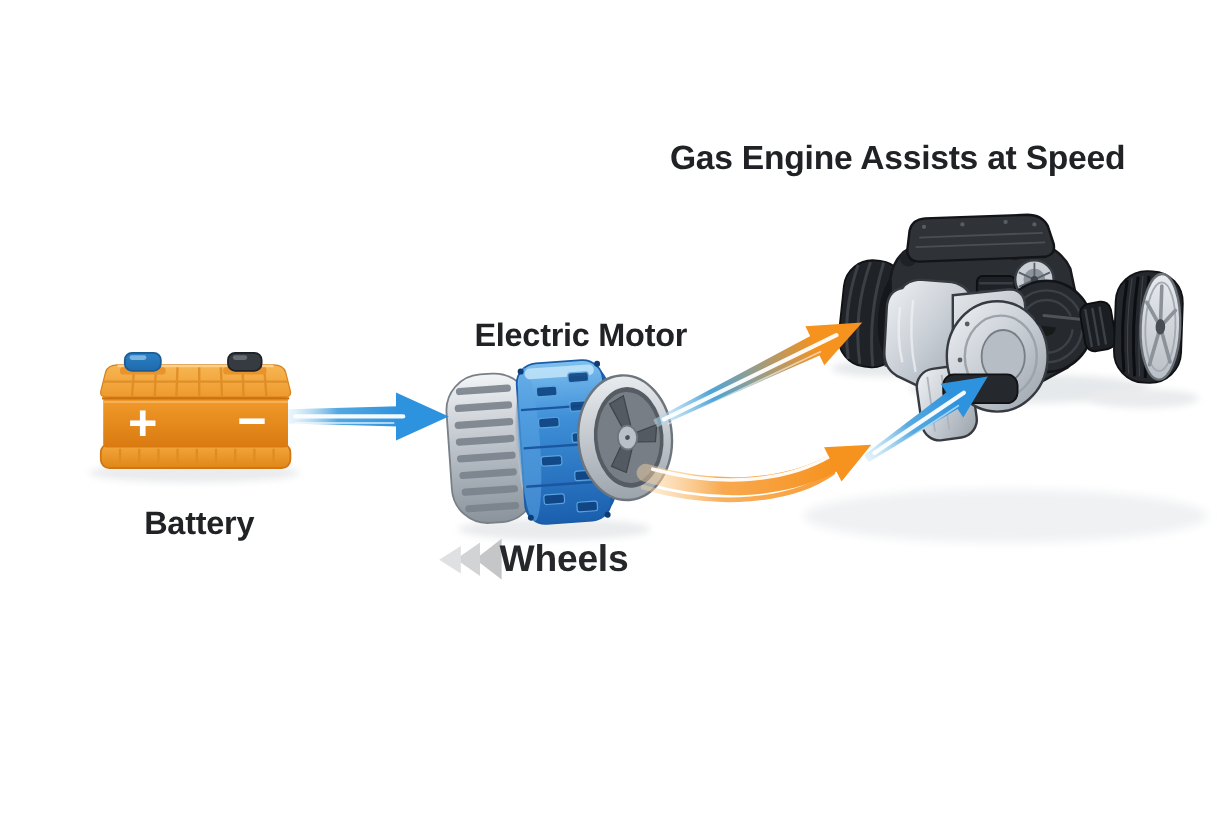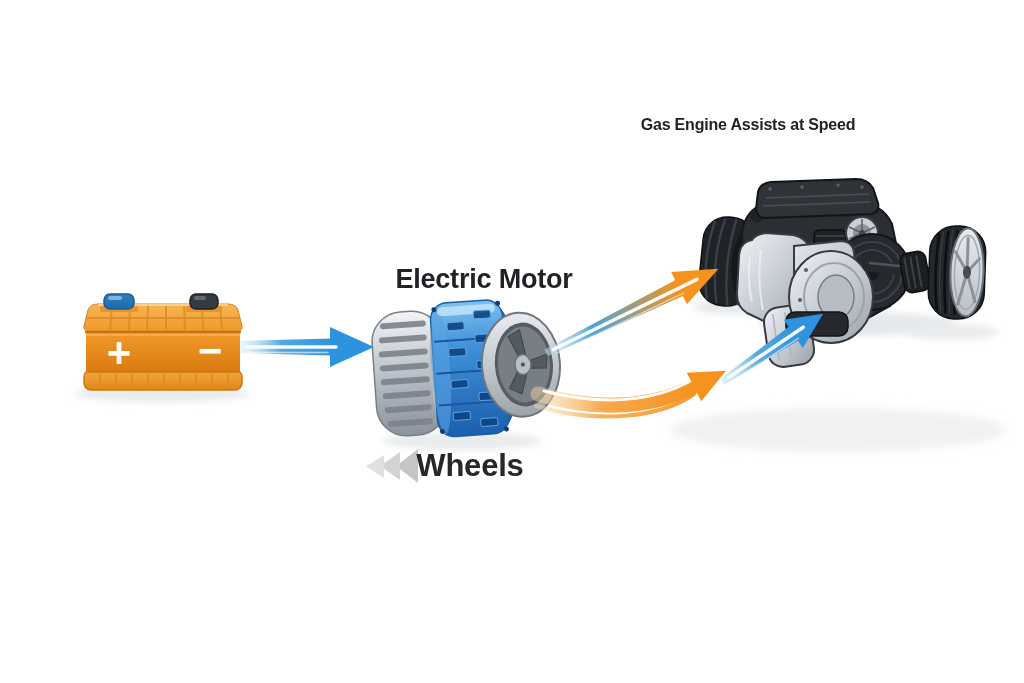--- a/index.html
+++ b/index.html
@@ -6,21 +6,21 @@
   .canvas {
     position:relative; width:1024px; height:683px; background:#ffffff;
     overflow:hidden; font-family:"Liberation Sans", sans-serif;
   }
   .diagram-svg { position:absolute; left:0; top:0; }
   .lbl {
     position:absolute; transform:translateX(-50%);
     font-weight:700; color:#202226; white-space:nowrap;
     letter-spacing:-0.2px;
   }
-  .title-lbl   { left:748px; top:116px; font-size:16px; }
+  .title-lbl   { left:748px; top:116px; font-size:28px; }
   .battery-lbl { left:166px; top:421px; font-size:27px; }
   .motor-lbl   { left:448px; top:264px; font-size:27px;margin-left:36px; }
   .wheels-lbl  { left:470px; top:448px; font-size:31px; color:#26272b; }
   .term {
     position:absolute; transform:translate(-50%,-50%);
     color:#ffffff; font-weight:700; font-size:42px; line-height:1;
   }
   .plus-lbl  { left:119px; top:353px; }
   .minus-lbl { left:210px; top:351px; }
 </style>
@@ -337,18 +337,19 @@
   </g>
 
   <g>
     <polygon points="418,449 418,483 396,466" fill="#C5C6C8"></polygon>
     <polygon points="400,452 400,480 380,466" fill="#D2D3D5"></polygon>
     <polygon points="384,455 384,478 366,466.5" fill="#DFE0E1"></polygon>
   </g>
 </svg>
 
   <div class="lbl title-lbl">Gas Engine Assists at Speed</div>
+  <div class="lbl battery-lbl">Battery</div>
   <div class="lbl motor-lbl">Electric Motor</div>
   <div class="lbl wheels-lbl">Wheels</div>
   <div class="term plus-lbl">+</div>
   <div class="term minus-lbl">−</div>
 
 </div>
 
 </body></html>

